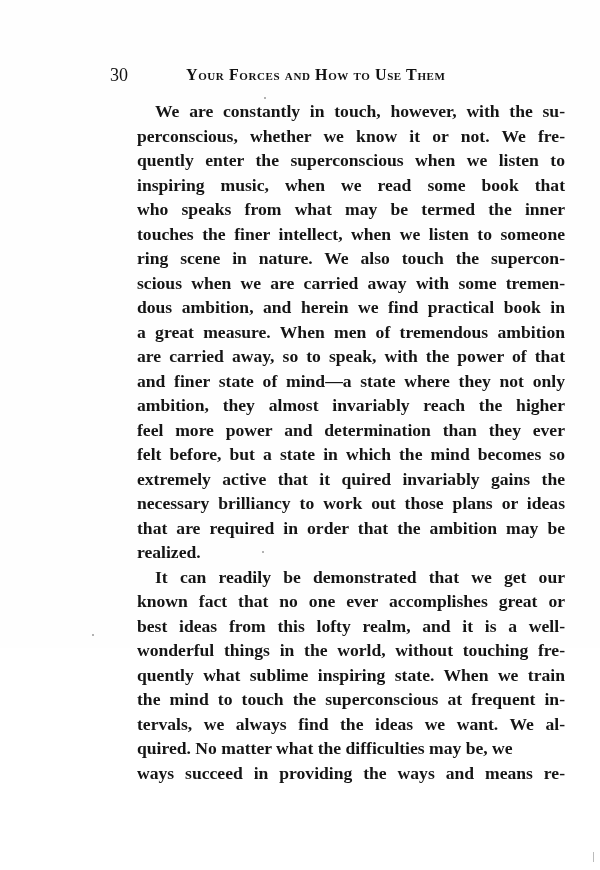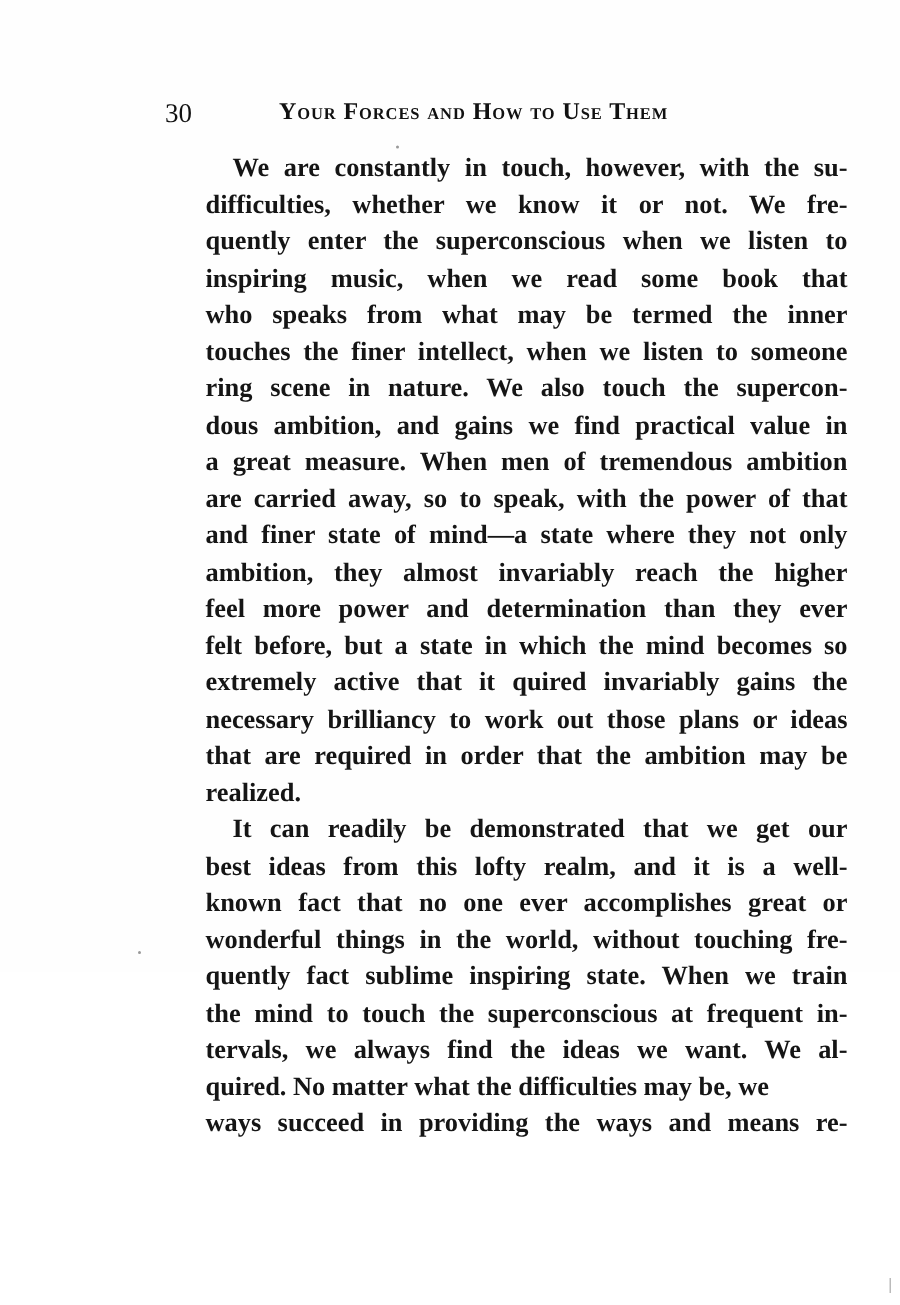--- a/index.html
+++ b/index.html
@@ -33,44 +33,45 @@
 
 <div class="page">
   <div class="running-head">
     <span class="page-number">30</span>
     <span class="running-title">Your Forces and How to Use Them</span>
   </div>
 
   <div class="body-text">
     <div class="paragraph">
       <span class="line indent">We are constantly in touch, however, with the su-</span>
-      <span class="line">difficulties, whether we know it or not.  We fre-</span>
+      <span class="line">perconscious, whether we know it or not.  We fre-</span>
       <span class="line">quently enter the superconscious when we listen to</span>
       <span class="line">inspiring music, when we read some book that</span>
       <span class="line">who speaks from what may be termed the inner</span>
       <span class="line">touches the finer intellect, when we listen to someone</span>
       <span class="line">ring scene in nature.  We also touch the supercon-</span>
-      <span class="line">dous ambition, and gains we find practical value in</span>
+      <span class="line">scious when we are carried away with some tremen-</span>
+      <span class="line">dous ambition, and herein we find practical book in</span>
       <span class="line">a great measure.  When men of tremendous ambition</span>
       <span class="line">are carried away, so to speak, with the power of that</span>
       <span class="line">and finer state of mind—a state where they not only</span>
       <span class="line">ambition, they almost invariably reach the higher</span>
       <span class="line">feel more power and determination than they ever</span>
       <span class="line">felt before, but a state in which the mind becomes so</span>
       <span class="line">extremely active that it quired invariably gains the</span>
       <span class="line">necessary brilliancy to work out those plans or ideas</span>
       <span class="line">that are required in order that the ambition may be</span>
       <span class="line last">realized.</span>
     </div>
     <div class="paragraph">
       <span class="line indent">It can readily be demonstrated that we get our</span>
+      <span class="line">known fact that no one ever accomplishes great or</span>
       <span class="line">best ideas from this lofty realm, and it is a well-</span>
-      <span class="line">known fact that no one ever accomplishes great or</span>
       <span class="line">wonderful things in the world, without touching fre-</span>
-      <span class="line">quently fact sublime inspiring state.  When we train</span>
+      <span class="line">quently what sublime inspiring state.  When we train</span>
       <span class="line">the mind to touch the superconscious at frequent in-</span>
       <span class="line">tervals, we always find the ideas we want.  We al-</span>
       <span class="line last">quired.  No matter what the difficulties may be, we</span>
       <span class="line">ways succeed in providing the ways and means re-</span>
     </div>
   </div>
 
   <div class="speck" style="left:264px;top:97px;"></div>
   <div class="speck" style="left:262px;top:551px;"></div>
   <div class="speck" style="left:92px;top:634px;"></div>

